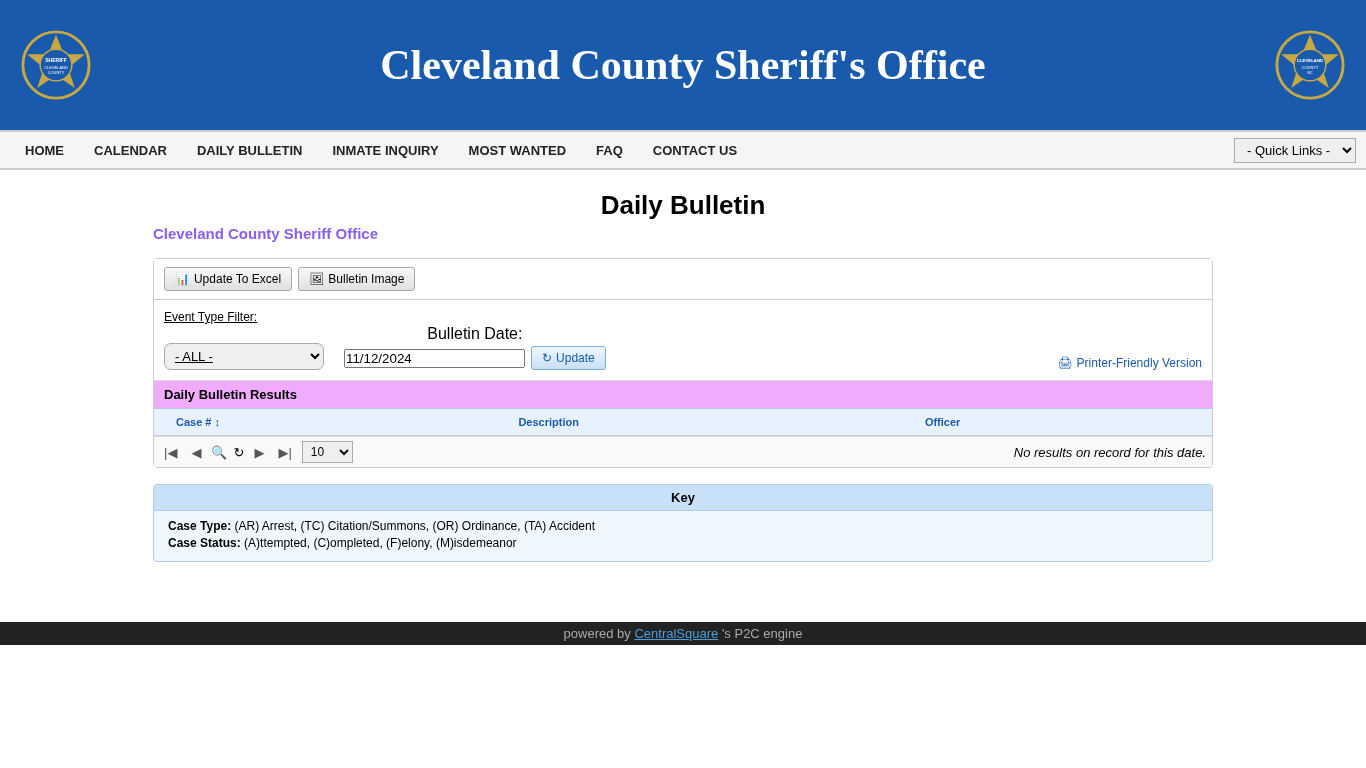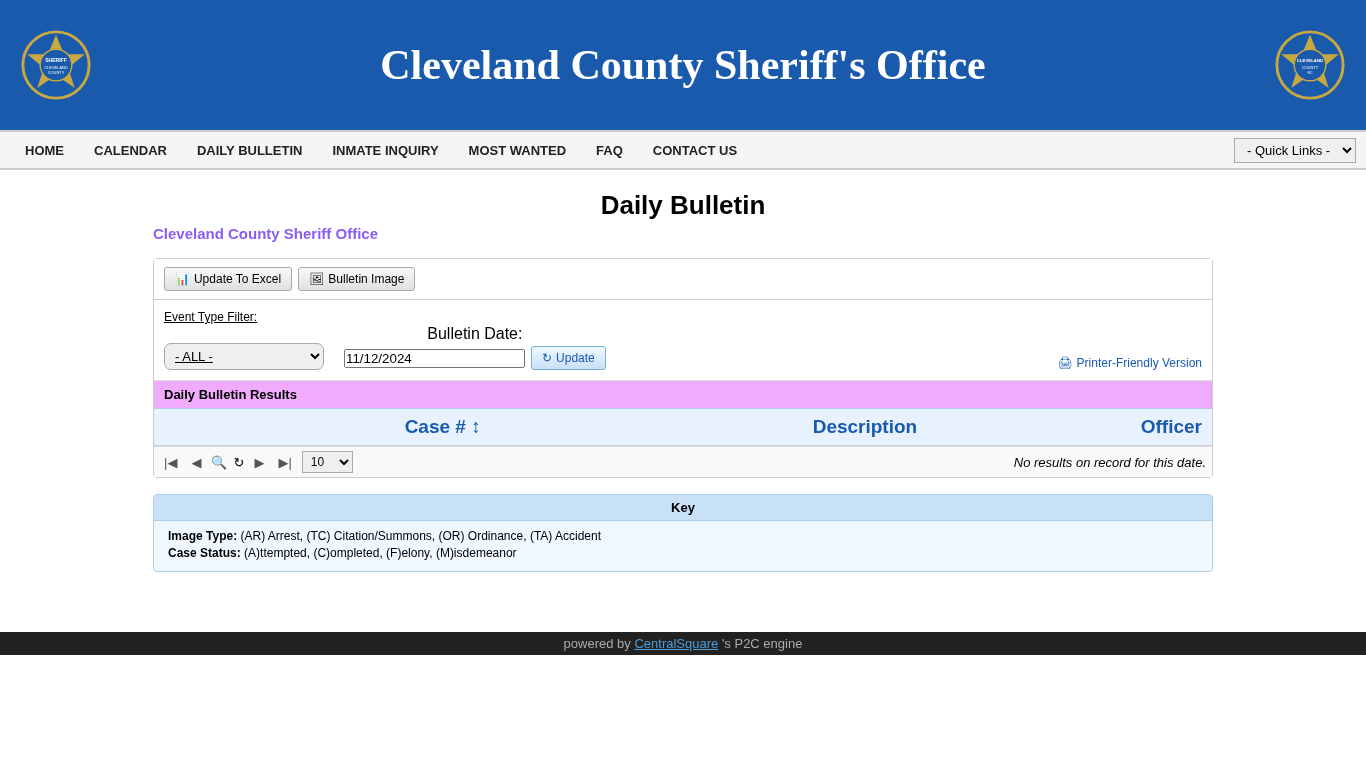--- a/index.html
+++ b/index.html
@@ -163,24 +163,24 @@
     
     #bulletin-table {
       width: 100%;
       border-collapse: collapse;
     }
     #bulletin-table thead tr {
       background: #e8f2ff;
     }
     #bulletin-table th {
       color: #1a5aad;
-      font-size: 19px;
-      font-weight: bold;
-      padding: 7px 10px;
-      text-align: right;
+      font-size: 11px;
+      font-weight: bold;
+      padding: 7px 22px;
+      text-align: left;
       border-bottom: 1px solid #ccc;
     }
 
     
     #pagination-row {
       display: flex;
       align-items: center;
       padding: 4px 6px;
       background: #f9f9f9;
       border-top: 1px solid #ddd;
@@ -373,21 +373,21 @@
         <option>100</option>
       </select>
       <div id="no-results">No results on record for this date.</div>
     </div>
   </div>
 
   <div id="key-box">
     <div class="key-title">Key</div>
     <div class="key-content">
       <p>
-        <strong>Image Type:</strong>
+        <strong>Case Type:</strong>
         <span>(AR) Arrest, (TC) Citation/Summons, (OR) Ordinance, (TA) Accident</span>
       </p>
       <p>
         <strong>Case Status:</strong>
         <span>(A)ttempted, (C)ompleted, (F)elony, (M)isdemeanor</span>
       </p>
     </div>
   </div>
 
 </div>

